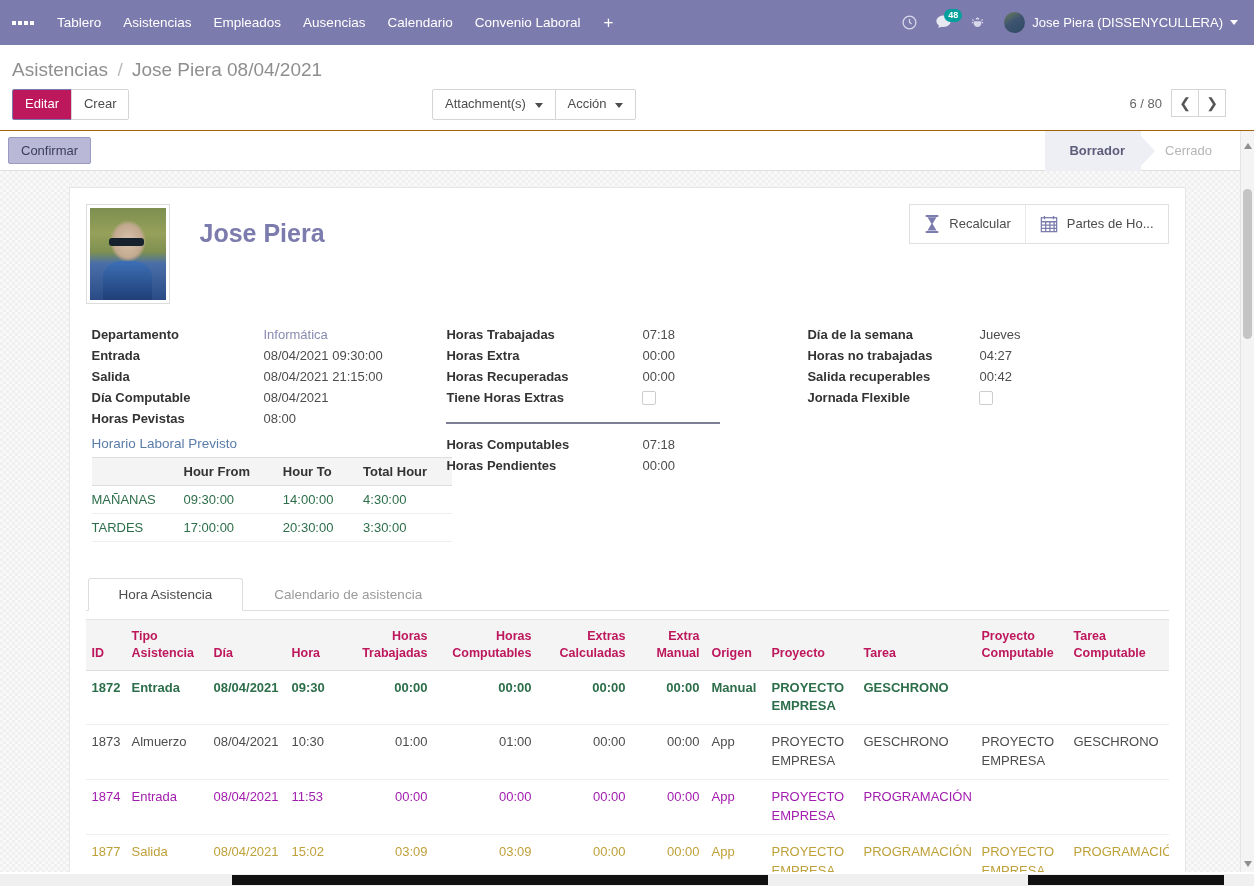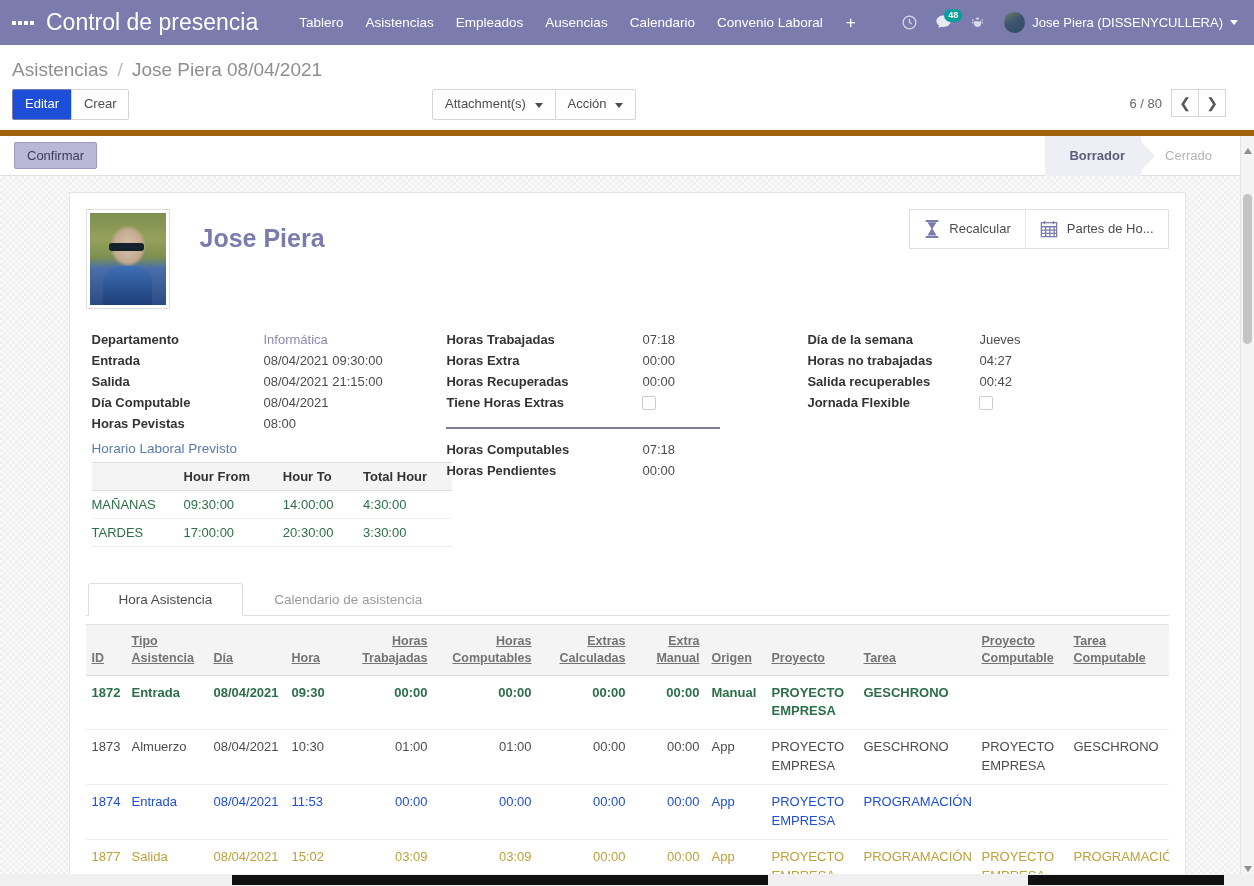--- a/index.html
+++ b/index.html
@@ -88,21 +88,21 @@
     width: 0; height: 0;
     border-left: 4px solid transparent;
     border-right: 4px solid transparent;
     border-top: 5px solid currentColor;
     display: inline-block;
   }
 
   
   .control-panel {
     background: #ffffff;
-    border-bottom: 6px solid #a16207;
+    border-bottom: 1px solid #a16207;
     padding: 8px 12px 0 12px;
   }
   .breadcrumb {
     font-size: 19px;
     color: #8f8f8f;
     padding: 6px 0 8px 0;
     font-weight: 400;
   }
   .breadcrumb .bc-link { color: #8f8f8f; cursor: pointer; }
   .breadcrumb .bc-sep { color: #bbb; margin: 0 4px; }
@@ -117,21 +117,21 @@
     font-size: 13px;
     padding: 5px 12px;
     border: 1px solid #d5d5d5;
     background: #fff;
     color: #4c4c4c;
     cursor: pointer;
     line-height: 1.45;
     border-radius: 2px;
   }
   .btn-primary {
-    background: #1d4ed8; border-color: #7c7bad; color: #fff;
+    background: #be185d; border-color: #7c7bad; color: #fff;
   }
   .btn-group { display: flex; }
   .btn-group .btn { border-radius: 0; margin-left: -1px; }
   .btn-group .btn:first-child { margin-left: 0; border-radius: 2px 0 0 2px; }
   .btn-group .btn:last-child { border-radius: 0 2px 2px 0; }
 
   .cp-center {
     position: absolute; left: 420px; top: 0;
     display: flex;
   }
@@ -150,21 +150,21 @@
     color: #555;
     font-size: 14px;
   }
 
   
   .statusbar-row {
     height: 40px;
     background: #fff;
     border-bottom: 1px solid #dfdfdf;
     display: flex; align-items: center;
-    padding: 0 14px;
+    padding: 0 8px;
     position: relative;
   }
   .btn-confirm {
     background: #b9b8d6;
     border: 1px solid #9a99c4;
     color: #3c3c5c;
     font-size: 13px;
     padding: 5px 12px;
     cursor: pointer;
     border-radius: 2px;
@@ -355,38 +355,37 @@
     border-collapse: collapse;
     width: 1085px;
     table-layout: fixed;
     margin-top: 8px;
   }
   table.o2m th {
     background: #f4f4f4;
     border-top: 1px solid #e2e2e2;
     border-bottom: 1px solid #dedede;
     font-size: 12.5px;
-    color: #737373;
+    color: #be185d;
     font-weight: 700;
     padding: 8px 6px;
     text-align: left;
     vertical-align: bottom;
     line-height: 1.35;
-    text-decoration: underline;
   }
   table.o2m th.num { text-align: right; }
   table.o2m td {
     font-size: 13px;
     padding: 8px 6px;
     border-bottom: 1px solid #eeeeee;
     vertical-align: top;
     line-height: 1.45;
   }
   table.o2m td.num { text-align: right; }
-  tr.r-green td { color: #1d4ed8; }
+  tr.r-green td { color: #a21caf; }
   tr.r-green-b td { color: #2c6e49; font-weight: 700; }
   tr.r-amber td { color: #bfa13a; }
 
   
   .vscroll {
     position: absolute; right: 0; top: 0;
     width: 14px; height: 701px;
     background: #f4f4f4;
     border-left: 1px solid #e4e4e4;
   }
@@ -429,21 +428,20 @@
 </head>
 <body>
 
 <div class="navbar">
   <div class="nav-apps">
     <i></i>
       <i></i>
       <i></i>
       <i></i>
   </div>
-  <div class="nav-brand">Control de presencia</div>
   <div class="nav-menu">
     <div class="nav-item">Tablero</div>
     <div class="nav-item">Asistencias</div>
     <div class="nav-item">Empleados</div>
     <div class="nav-item">Ausencias</div>
     <div class="nav-item">Calendario</div>
     <div class="nav-item">Convenio Laboral</div>
     <div class="nav-plus">+</div>
   </div>
 

